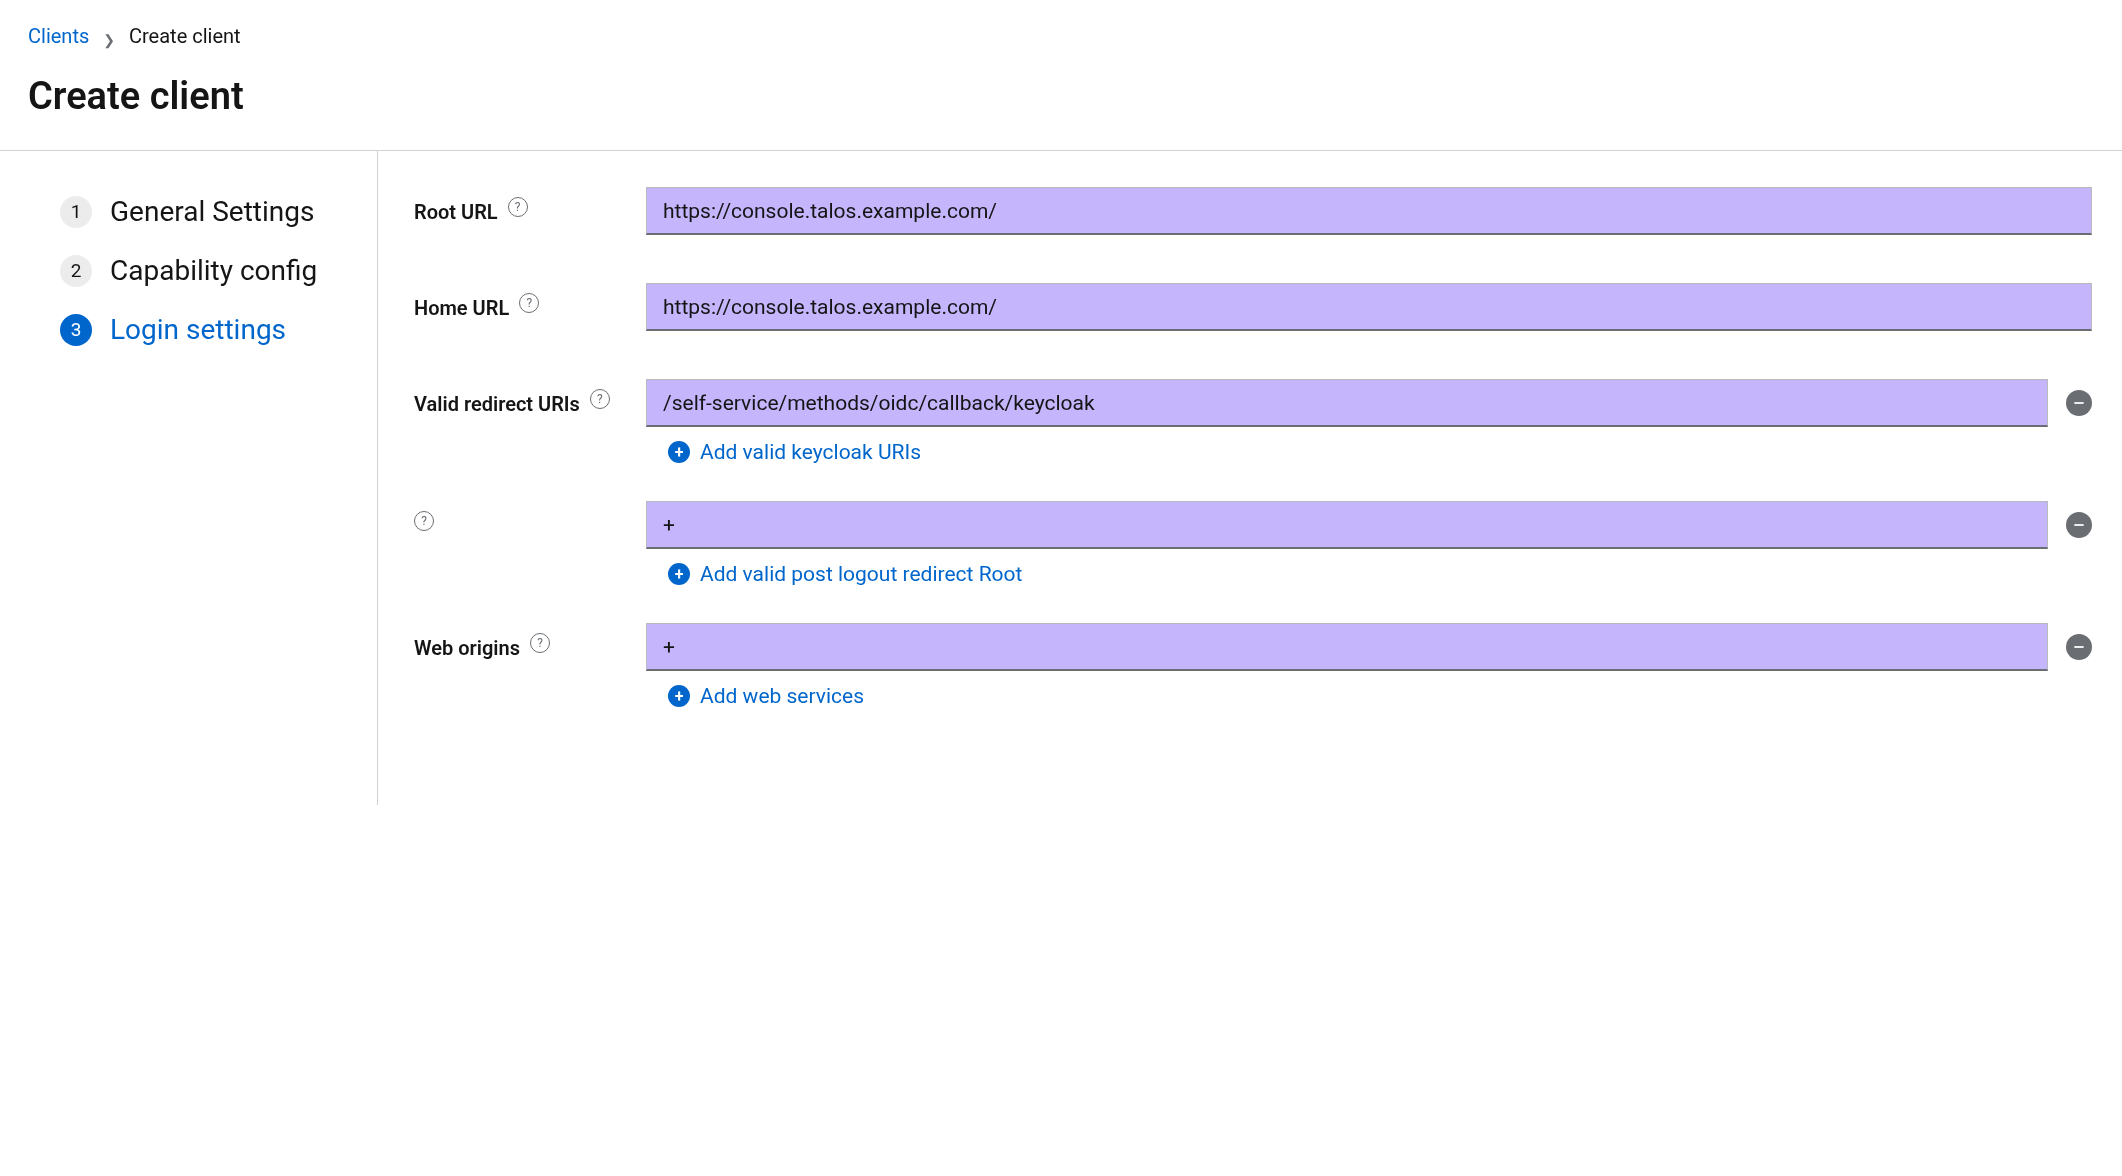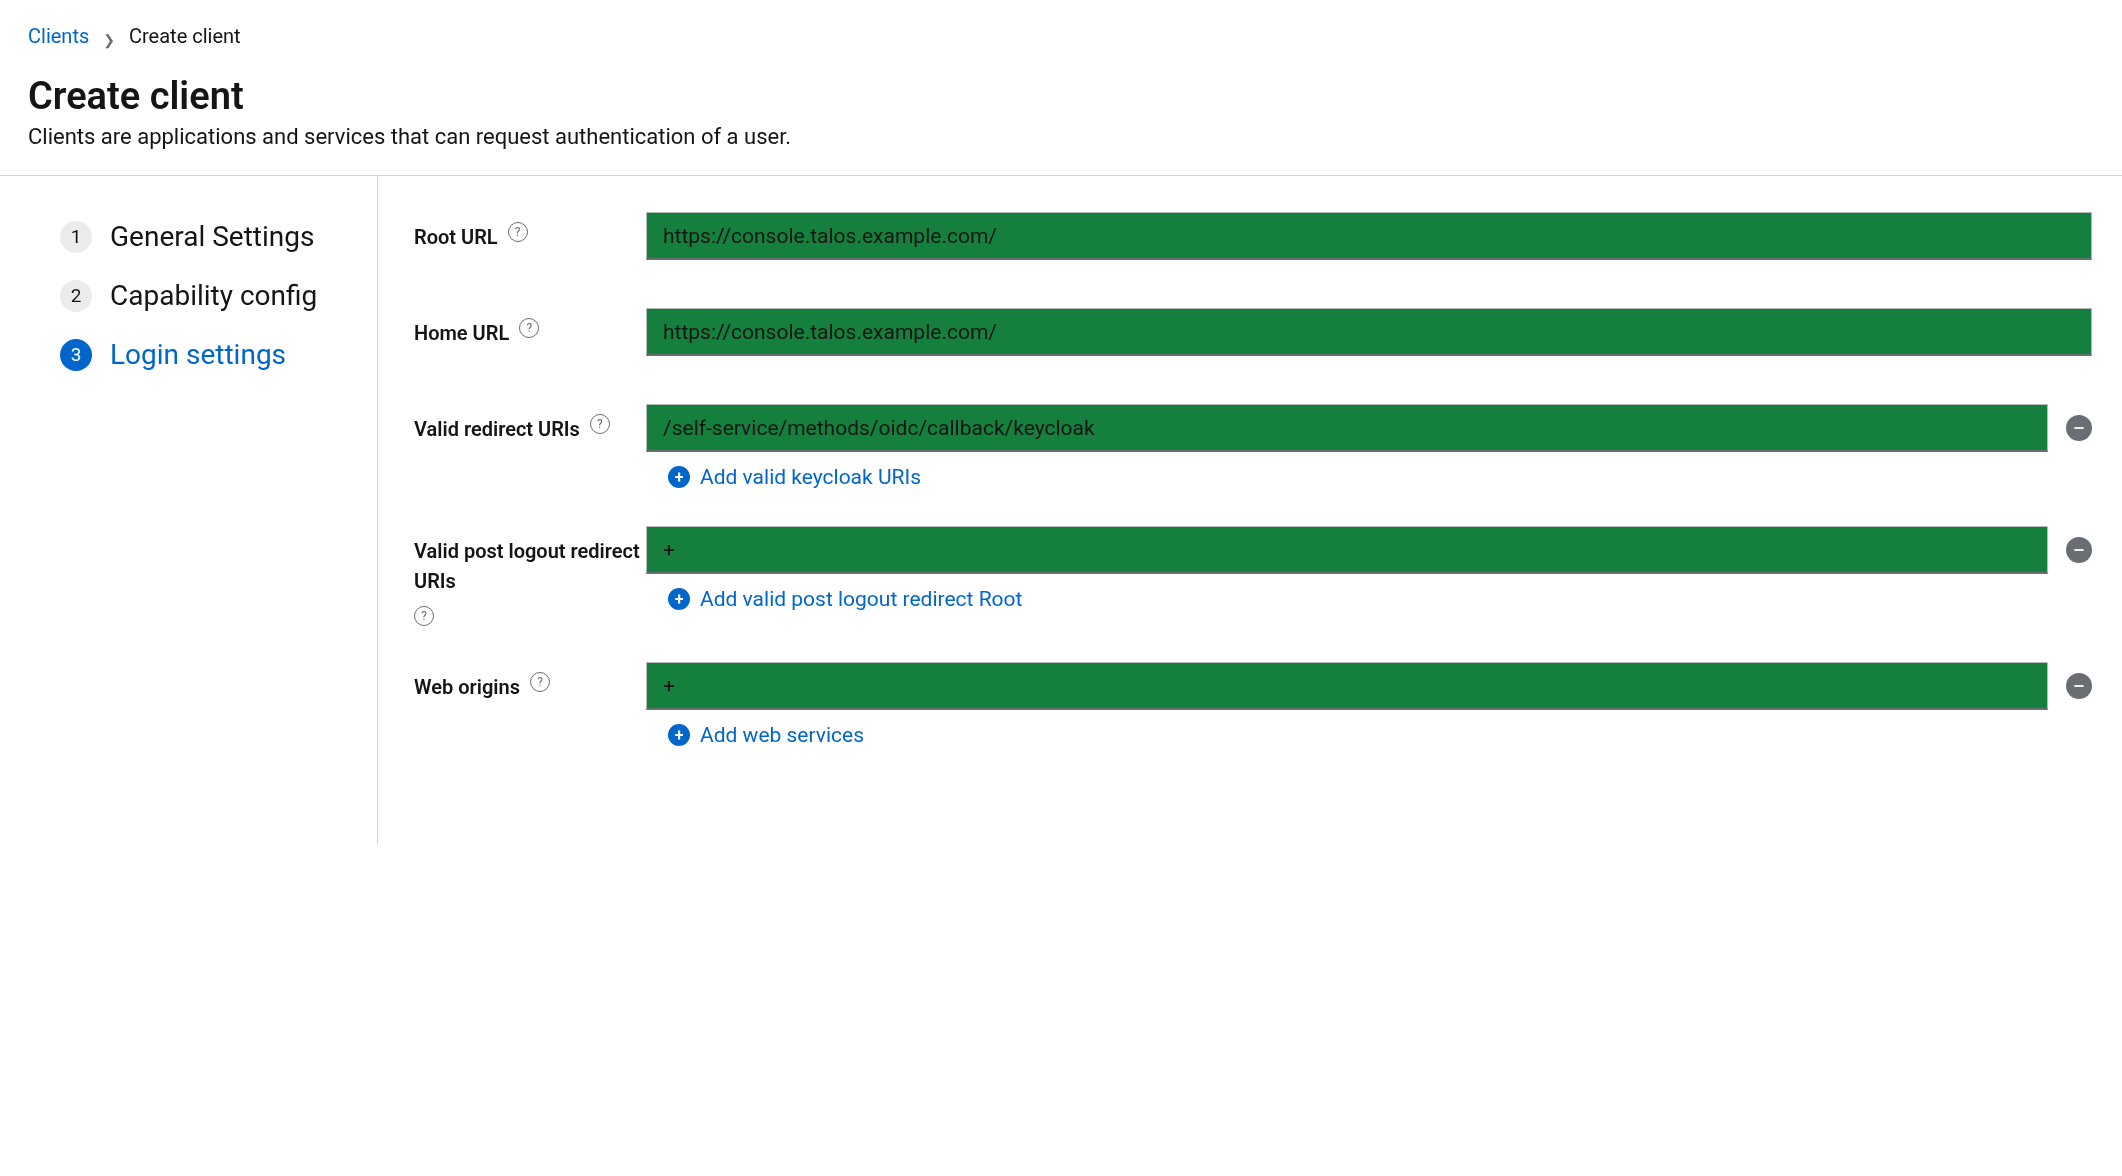--- a/index.html
+++ b/index.html
@@ -93,21 +93,21 @@
   }
   .text-input {
     flex: 1;
     border: 1px solid #b8bbbe;
     border-bottom: 2px solid #6a6e73;
     padding: 0 16px;
     height: 48px;
     font-size: 21px;
     font-family: inherit;
     color: #151515;
-    background: #15803d;
+    background: #c4b5fd;
   }
 
   .minus-btn {
     width: 26px; height: 26px;
     border-radius: 50%;
     background: #6a6e73;
     color: #fff;
     display: flex; align-items: center; justify-content: center;
     cursor: pointer;
     flex-shrink: 0;
@@ -138,21 +138,20 @@
 
 <div class="page">
   <nav class="breadcrumb">
     <a href="#">Clients</a>
     <span class="chevron">❯</span>
     <span class="current">Create client</span>
   </nav>
 
   <div class="header">
     <h1>Create client</h1>
-    <p>Clients are applications and services that can request authentication of a user.</p>
   </div>
 
   <div class="divider"></div>
 
   <div class="body">
     <aside class="sidebar">
       <div class="step">
         <div class="circle">1</div>
         <div class="label">General Settings</div>
       </div>
@@ -208,21 +207,20 @@
           </div>
           <button class="add-btn">
             <span class="plus-circle">+</span>
             <span>Add valid keycloak URIs</span>
           </button>
         </div>
       </div>
 
       <div class="row">
         <div class="lbl">
-          <span>Valid post logout redirect URIs</span>
           <span class="help-icon">?</span>
         </div>
         <div class="field">
           <div class="input-line">
             <input class="text-input" type="text" value="+" style="">
             <div class="minus-btn">
               <svg viewBox="0 0 24 24">
                   <rect x="4" y="10.5" width="16" height="3" fill="#fff"></rect>
                 </svg>
             </div>

